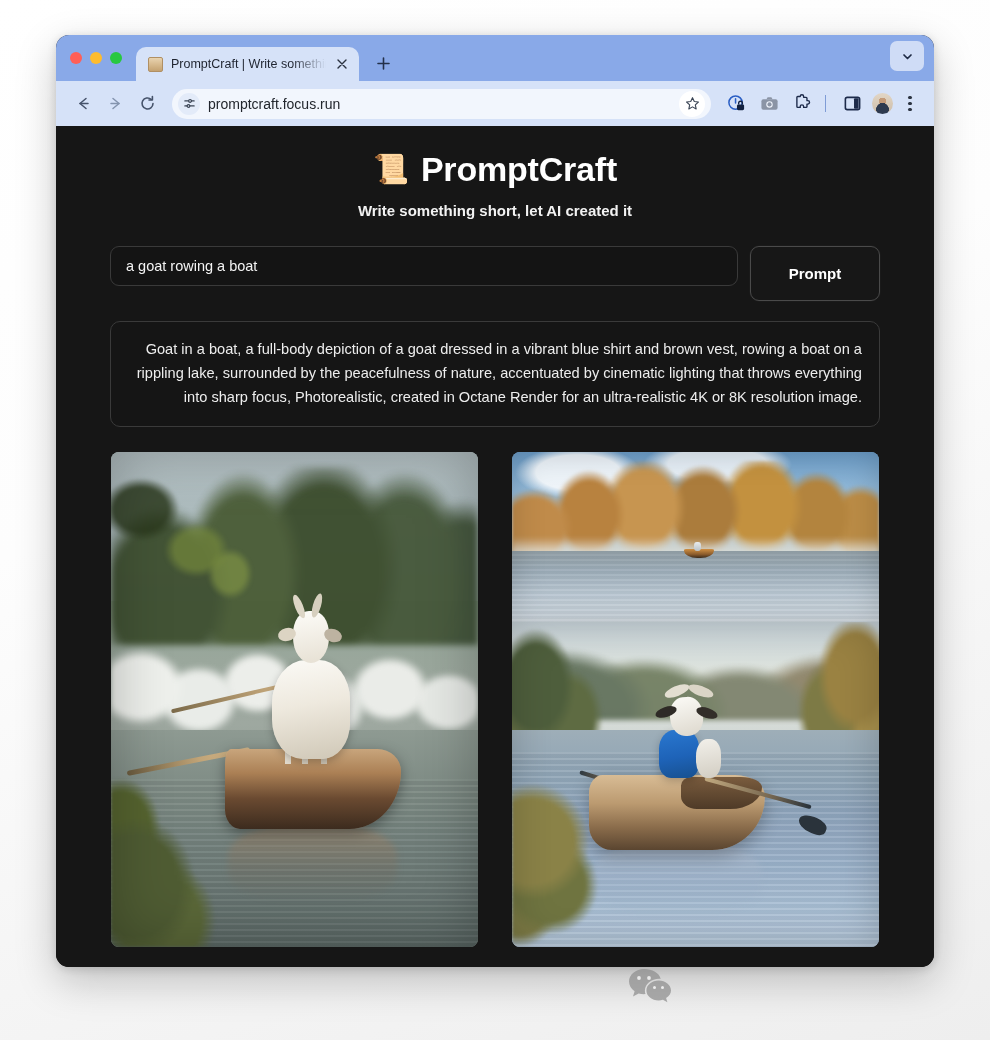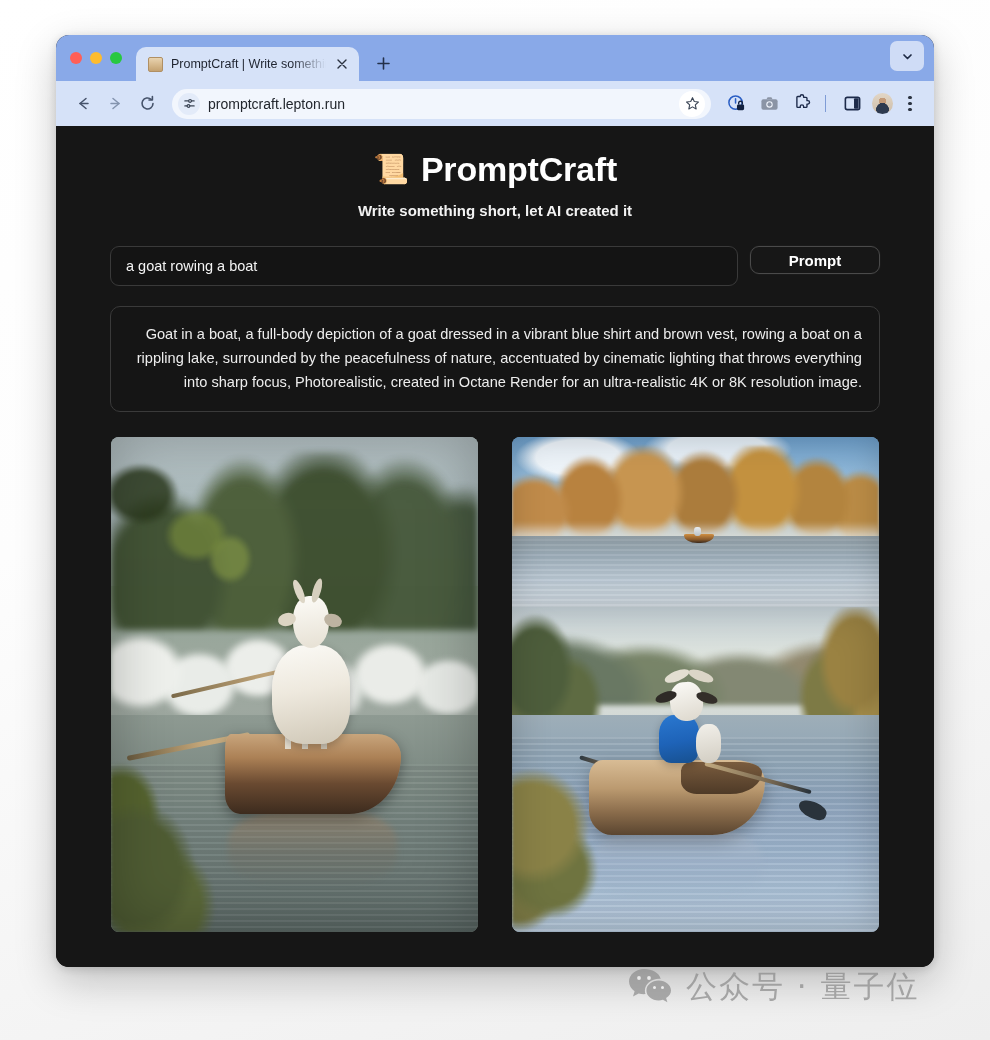--- a/index.html
+++ b/index.html
@@ -243,21 +243,21 @@
     color: #f4f4f4;
     font-size: 14.5px;
     font-family: "Liberation Sans", sans-serif;
     padding: 0 15px;
     box-sizing: border-box;
     outline: none;
   }
   .prompt-input::placeholder { color: #787878; }
   .prompt-button {
     flex: 0 0 130px;
-    height: 28px;
+    height: 55px;
     background: #171717;
     border: 1px solid #4a4a4a;
     border-radius: 9px;
     color: #ffffff;
     font-size: 15px;
     font-weight: 700;
     font-family: "Liberation Sans", sans-serif;
     cursor: pointer;
     box-shadow: 0 0 0 1px rgba(255,255,255,0.02);
   }
@@ -553,21 +553,21 @@
 
       <div class="omnibox">
         <span class="site-chip">
           <svg width="13" height="13" viewBox="0 0 14 14" aria-hidden="true">
             <path d="M2 4.2 L6 4.2 M9 4.2 L12 4.2" stroke="#3b4555" stroke-width="1.3" stroke-linecap="round"></path>
             <circle cx="7.6" cy="4.2" r="1.5" fill="none" stroke="#3b4555" stroke-width="1.3"></circle>
             <path d="M2 9.6 L4.4 9.6 M7.4 9.6 L12 9.6" stroke="#3b4555" stroke-width="1.3" stroke-linecap="round"></path>
             <circle cx="5.9" cy="9.6" r="1.5" fill="none" stroke="#3b4555" stroke-width="1.3"></circle>
           </svg>
         </span>
-        <span class="omnibox-url">promptcraft.lepton.run</span>
+        <span class="omnibox-url">promptcraft.focus.run</span>
         <span class="star-btn">
           <svg width="15" height="15" viewBox="0 0 16 16" aria-hidden="true">
             <path d="M8 1.8 L9.9 5.9 L14.3 6.4 L11 9.4 L11.9 13.8 L8 11.6 L4.1 13.8 L5 9.4 L1.7 6.4 L6.1 5.9 Z" fill="none" stroke="#3b4555" stroke-width="1.2" stroke-linejoin="round"></path>
           </svg>
         </span>
       </div>
 
       <div class="tb-icon">
         <svg width="19" height="19" viewBox="0 0 20 20" aria-hidden="true">
           <circle cx="9" cy="9" r="7" fill="none" stroke="#2b5fc4" stroke-width="1.6"></circle>
@@ -696,16 +696,15 @@
     <span>
       <svg width="44" height="38" viewBox="0 0 44 38" aria-hidden="true">
         <path d="M16 3 C7.7 3 1 8.6 1 15.5 c0 3.9 2.2 7.4 5.6 9.7 L5 30.4 l5.6-3 c1.7 .5 3.5 .8 5.4 .8 .5 0 1 0 1.5-.1 -.4-1.1-.6-2.2-.6-3.4 0-6.6 6.4-11.9 14.3-11.9 .5 0 1 0 1.5 .1 C31.4 7 24.4 3 16 3 z" fill="#8e8e8e"></path>
         <circle cx="11" cy="12" r="1.9" fill="#f2f2f2"></circle>
         <circle cx="21" cy="12" r="1.9" fill="#f2f2f2"></circle>
         <path d="M43 24.4 c0-5.5-5.5-10-12.3-10 -6.8 0-12.3 4.5-12.3 10 0 5.5 5.5 10 12.3 10 1.5 0 2.9-.2 4.2-.6 l4.5 2.4 -1.3-4.2 c2.9-1.8 4.9-4.6 4.9-7.6 z" fill="#8e8e8e"></path>
         <circle cx="26.5" cy="21.5" r="1.5" fill="#f2f2f2"></circle>
         <circle cx="34.5" cy="21.5" r="1.5" fill="#f2f2f2"></circle>
       </svg>
     </span>
-    <span class="wm-text">公众号 · 量子位</span>
   </div>
 
 </div>
 
 </body></html>

